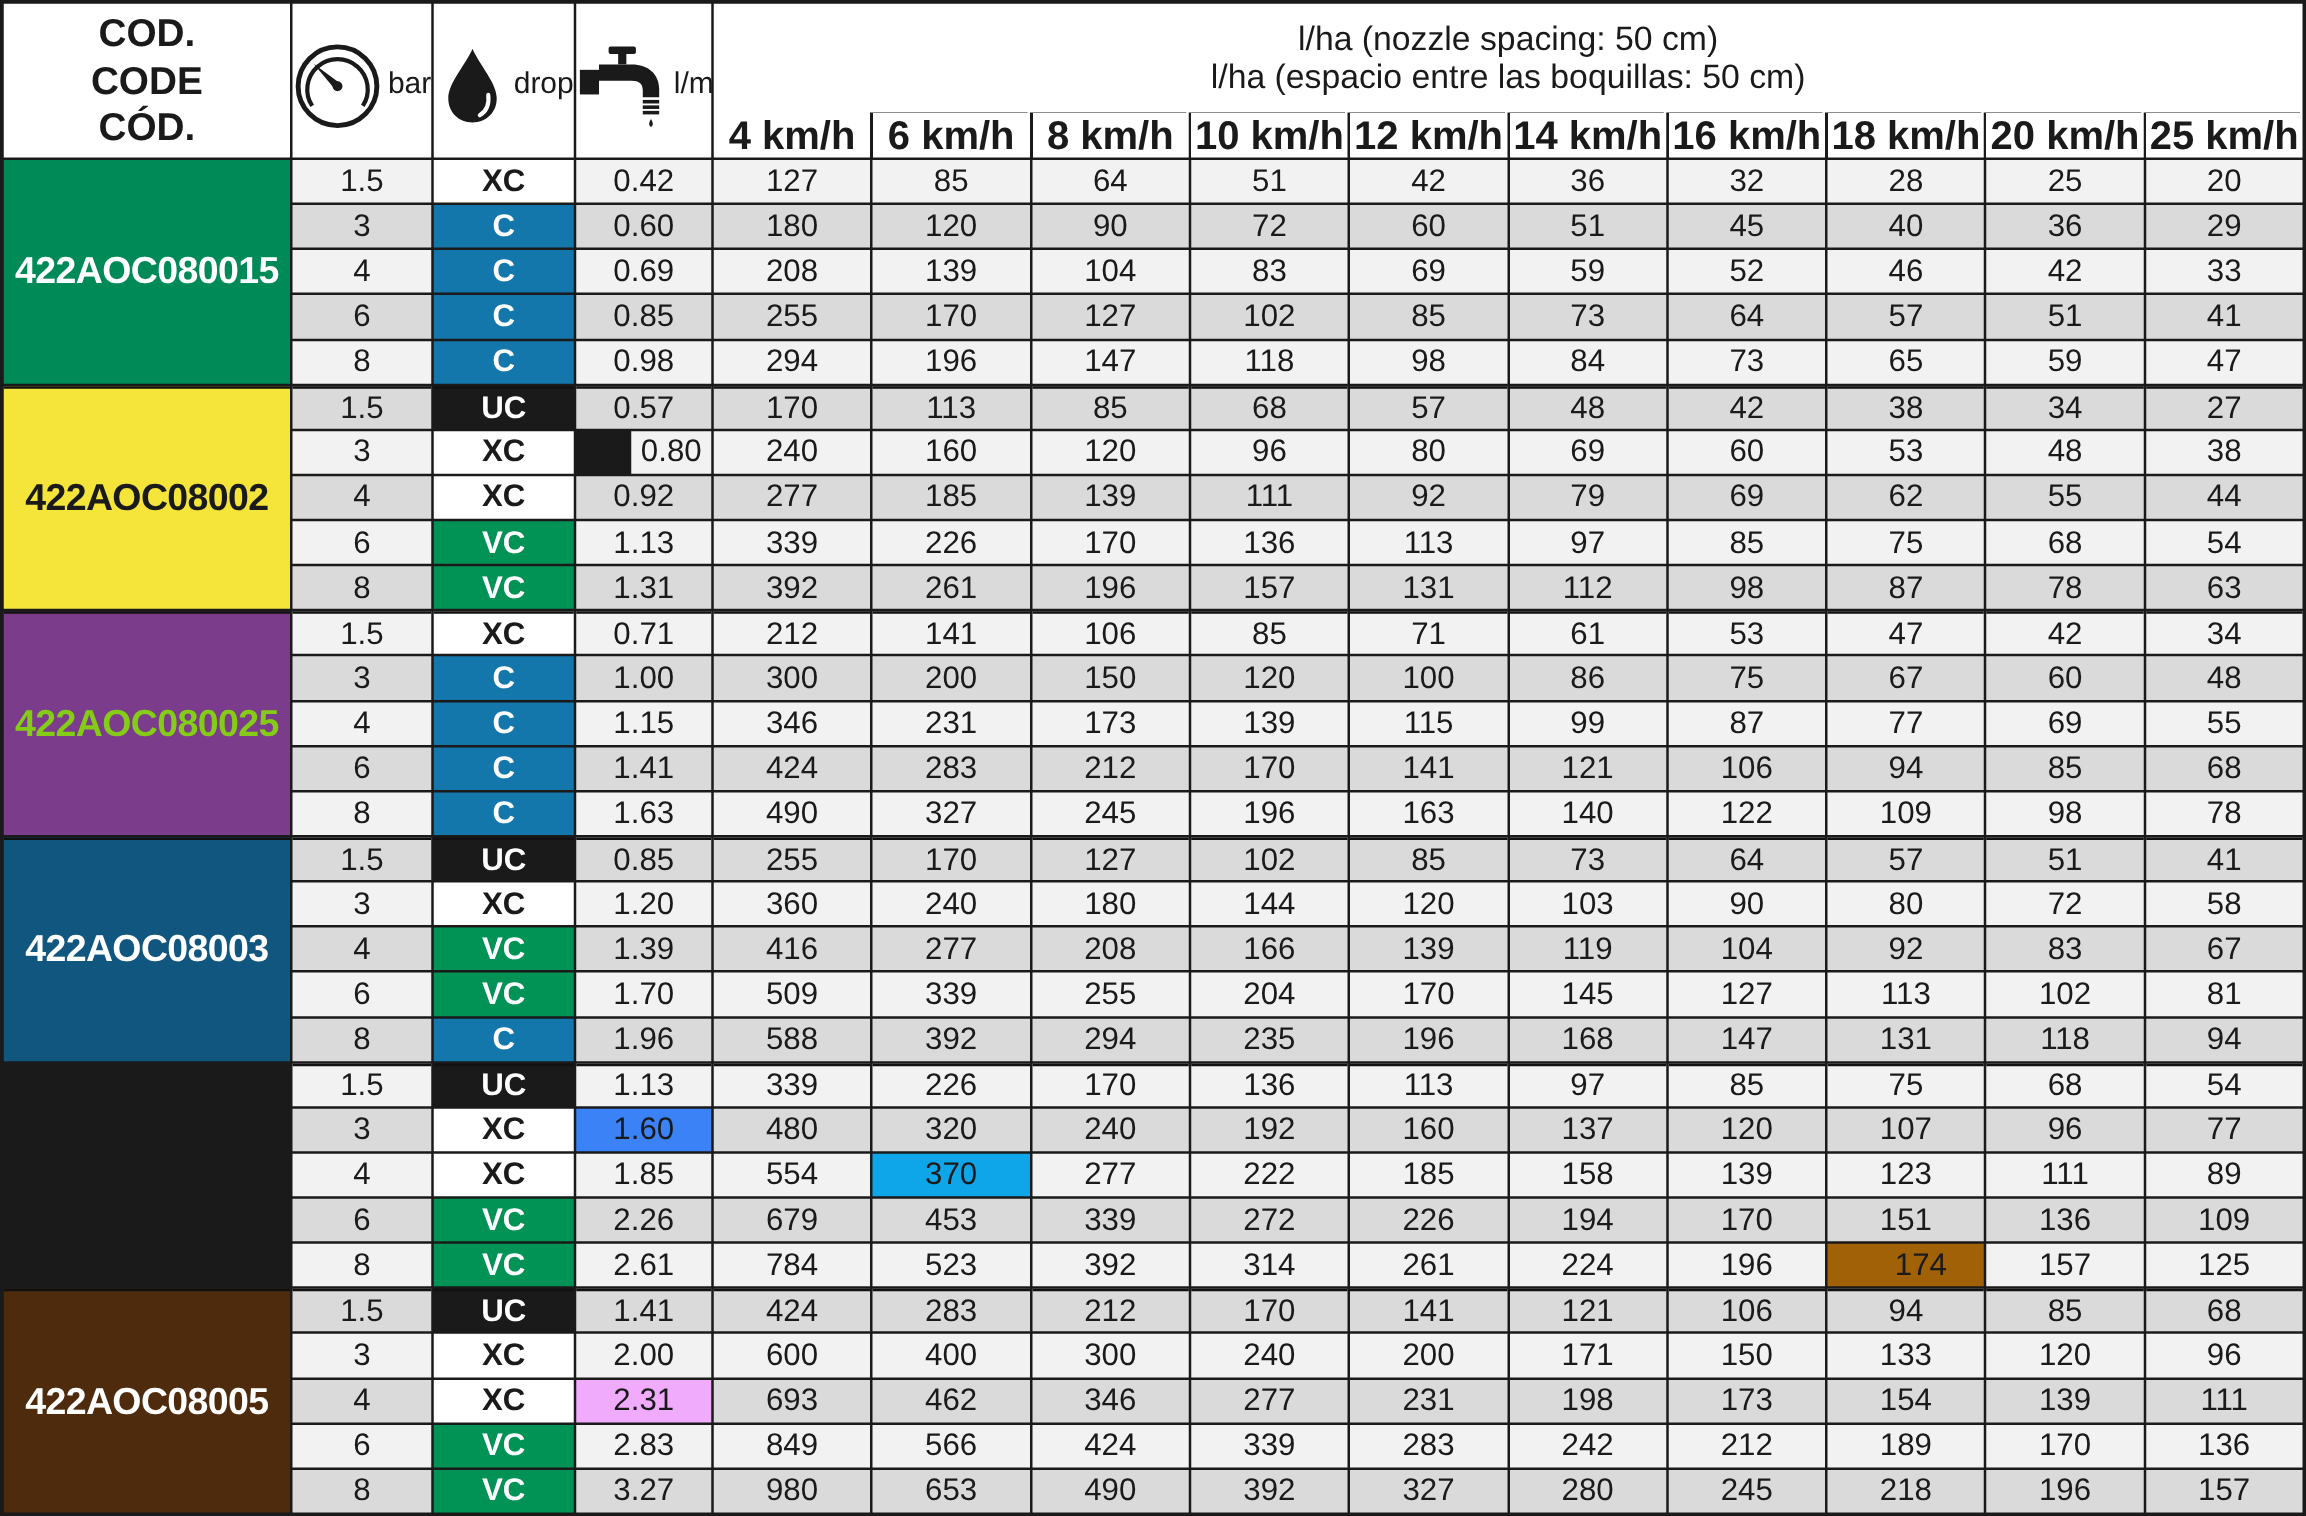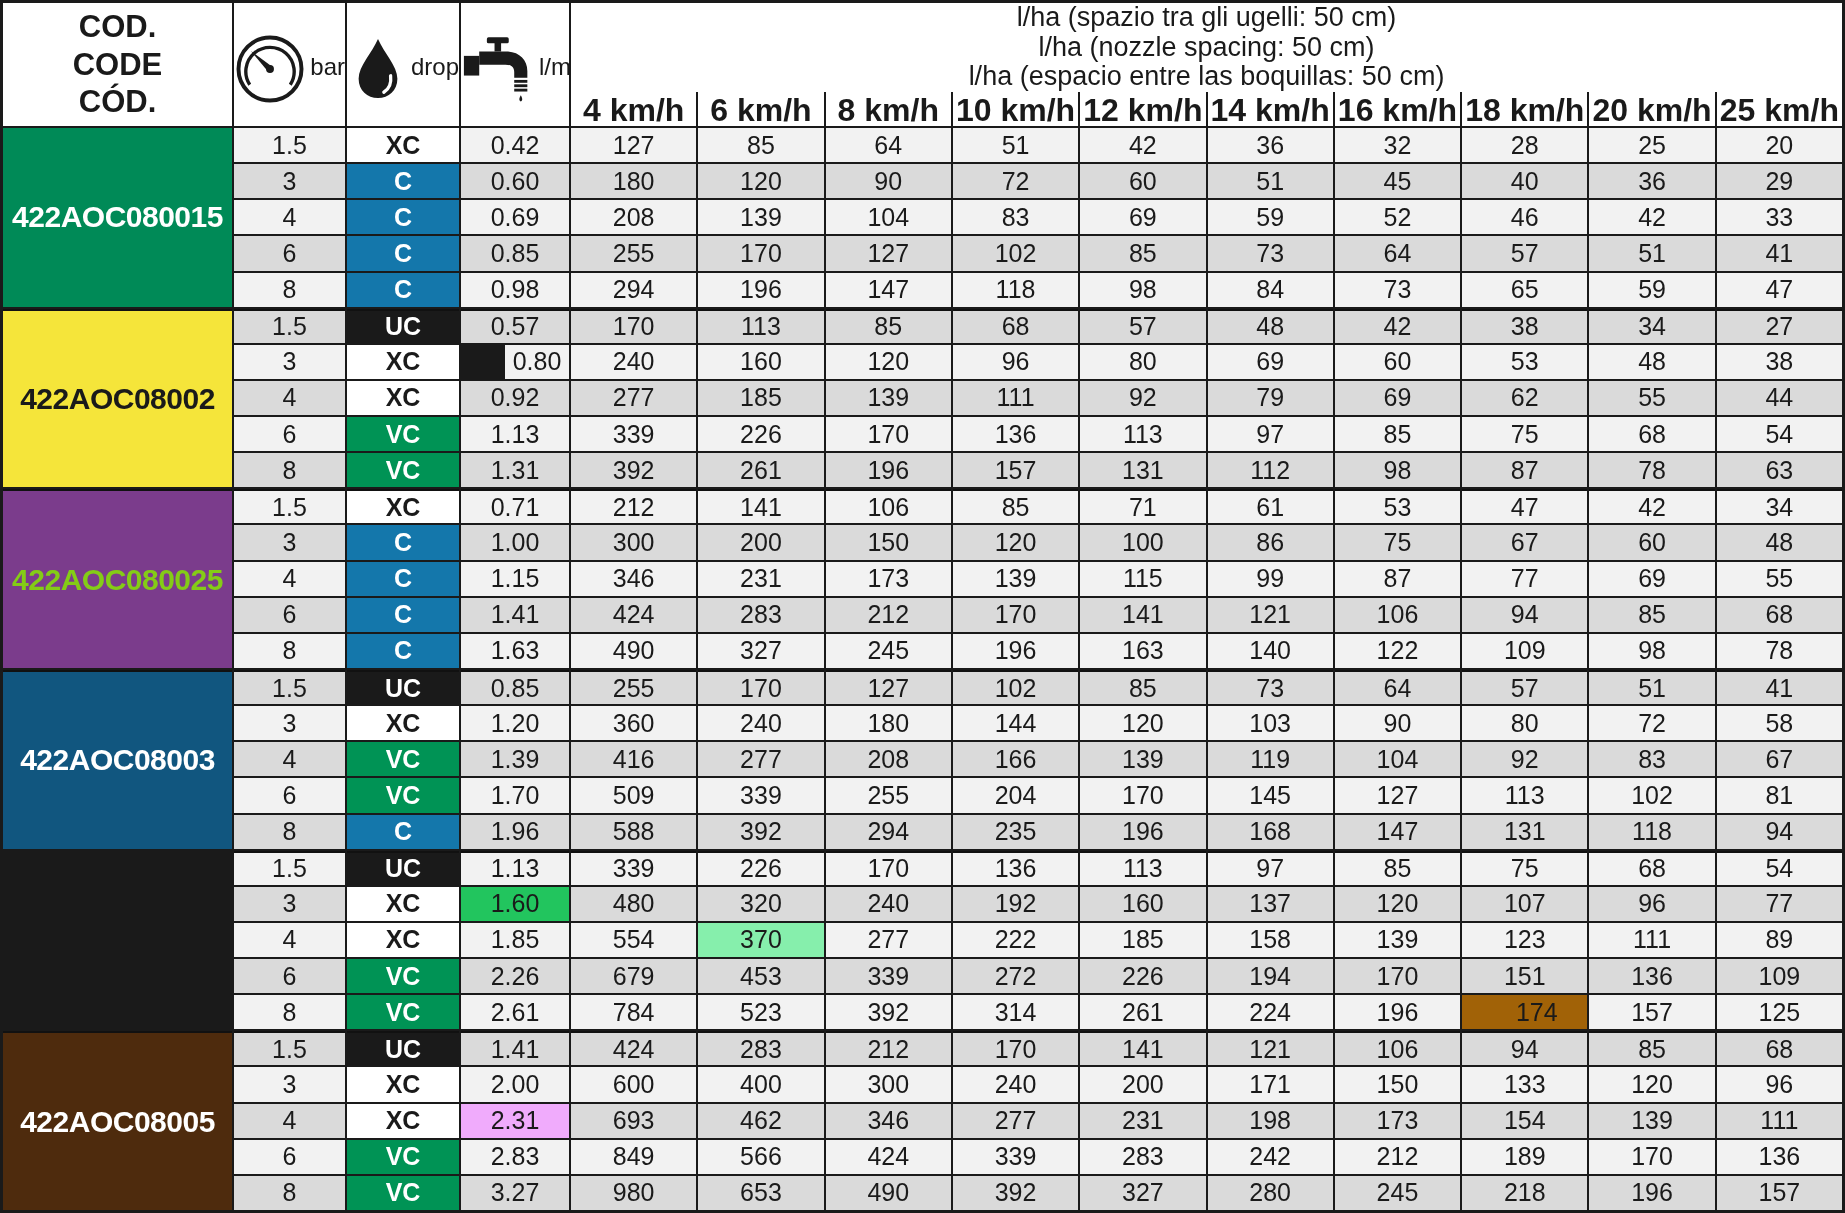--- a/index.html
+++ b/index.html
@@ -75,21 +75,20 @@
         <rect x="48" y="46" width="12" height="2.6" fill="#1a1a1a"></rect>
         <rect x="48" y="50" width="12" height="2.6" fill="#1a1a1a"></rect>
         <path d="M54 56 C52.5 58.6 52 60.5 54 61.8 C56 60.5 55.5 58.6 54 56 Z" fill="#1a1a1a"></path>
       </svg>
     </span>
     <span class="lbl">l/min</span>
   </div>
 
   <div class="hcell h-right">
     <div class="lha">
-      <span>l/ha (spazio tra gli ugelli: 50 cm)</span>
       <span>l/ha (nozzle spacing: 50 cm)</span>
       <span>l/ha (espacio entre las boquillas: 50 cm)</span>
     </div>
     <div class="speeds" id="speeds">
         <div class="speed">4 km/h</div>
         <div class="speed">6 km/h</div>
         <div class="speed">8 km/h</div>
         <div class="speed">10 km/h</div>
         <div class="speed">12 km/h</div>
         <div class="speed">14 km/h</div>
@@ -372,36 +371,36 @@
     <div class="c gsep" style="grid-area: 23 / 7; background: rgb(242, 242, 242);">170</div>
     <div class="c gsep" style="grid-area: 23 / 8; background: rgb(242, 242, 242);">136</div>
     <div class="c gsep" style="grid-area: 23 / 9; background: rgb(242, 242, 242);">113</div>
     <div class="c gsep" style="grid-area: 23 / 10; background: rgb(242, 242, 242);">97</div>
     <div class="c gsep" style="grid-area: 23 / 11; background: rgb(242, 242, 242);">85</div>
     <div class="c gsep" style="grid-area: 23 / 12; background: rgb(242, 242, 242);">75</div>
     <div class="c gsep" style="grid-area: 23 / 13; background: rgb(242, 242, 242);">68</div>
     <div class="c gsep" style="grid-area: 23 / 14; background: rgb(242, 242, 242);">54</div>
     <div class="c" style="grid-area: 24 / 2; background: rgb(218, 218, 218);">3</div>
     <div class="c dropc" style="grid-area: 24 / 3; background: rgb(255, 255, 255); color: rgb(26, 26, 26);">XC</div>
-    <div class="c" style="grid-area: 24 / 4; background: #22c55e;">1.60</div>
+    <div class="c" style="grid-area: 24 / 4; background: #3b82f6;">1.60</div>
     <div class="c" style="grid-area: 24 / 5; background: rgb(218, 218, 218);">480</div>
     <div class="c" style="grid-area: 24 / 6; background: rgb(218, 218, 218);">320</div>
     <div class="c" style="grid-area: 24 / 7; background: rgb(218, 218, 218);">240</div>
     <div class="c" style="grid-area: 24 / 8; background: rgb(218, 218, 218);">192</div>
     <div class="c" style="grid-area: 24 / 9; background: rgb(218, 218, 218);">160</div>
     <div class="c" style="grid-area: 24 / 10; background: rgb(218, 218, 218);">137</div>
     <div class="c" style="grid-area: 24 / 11; background: rgb(218, 218, 218);">120</div>
     <div class="c" style="grid-area: 24 / 12; background: rgb(218, 218, 218);">107</div>
     <div class="c" style="grid-area: 24 / 13; background: rgb(218, 218, 218);">96</div>
     <div class="c" style="grid-area: 24 / 14; background: rgb(218, 218, 218);">77</div>
     <div class="c" style="grid-area: 25 / 2; background: rgb(242, 242, 242);">4</div>
     <div class="c dropc" style="grid-area: 25 / 3; background: rgb(255, 255, 255); color: rgb(26, 26, 26);">XC</div>
     <div class="c" style="grid-area: 25 / 4; background: rgb(242, 242, 242);">1.85</div>
     <div class="c" style="grid-area: 25 / 5; background: rgb(242, 242, 242);">554</div>
-    <div class="c" style="grid-area: 25 / 6; background: #86efac;">370</div>
+    <div class="c" style="grid-area: 25 / 6; background: #0ea5e9;">370</div>
     <div class="c" style="grid-area: 25 / 7; background: rgb(242, 242, 242);">277</div>
     <div class="c" style="grid-area: 25 / 8; background: rgb(242, 242, 242);">222</div>
     <div class="c" style="grid-area: 25 / 9; background: rgb(242, 242, 242);">185</div>
     <div class="c" style="grid-area: 25 / 10; background: rgb(242, 242, 242);">158</div>
     <div class="c" style="grid-area: 25 / 11; background: rgb(242, 242, 242);">139</div>
     <div class="c" style="grid-area: 25 / 12; background: rgb(242, 242, 242);">123</div>
     <div class="c" style="grid-area: 25 / 13; background: rgb(242, 242, 242);">111</div>
     <div class="c" style="grid-area: 25 / 14; background: rgb(242, 242, 242);">89</div>
     <div class="c" style="grid-area: 26 / 2; background: rgb(218, 218, 218);">6</div>
     <div class="c dropc" style="grid-area: 26 / 3; background: rgb(0, 147, 85); color: rgb(255, 255, 255);">VC</div>

